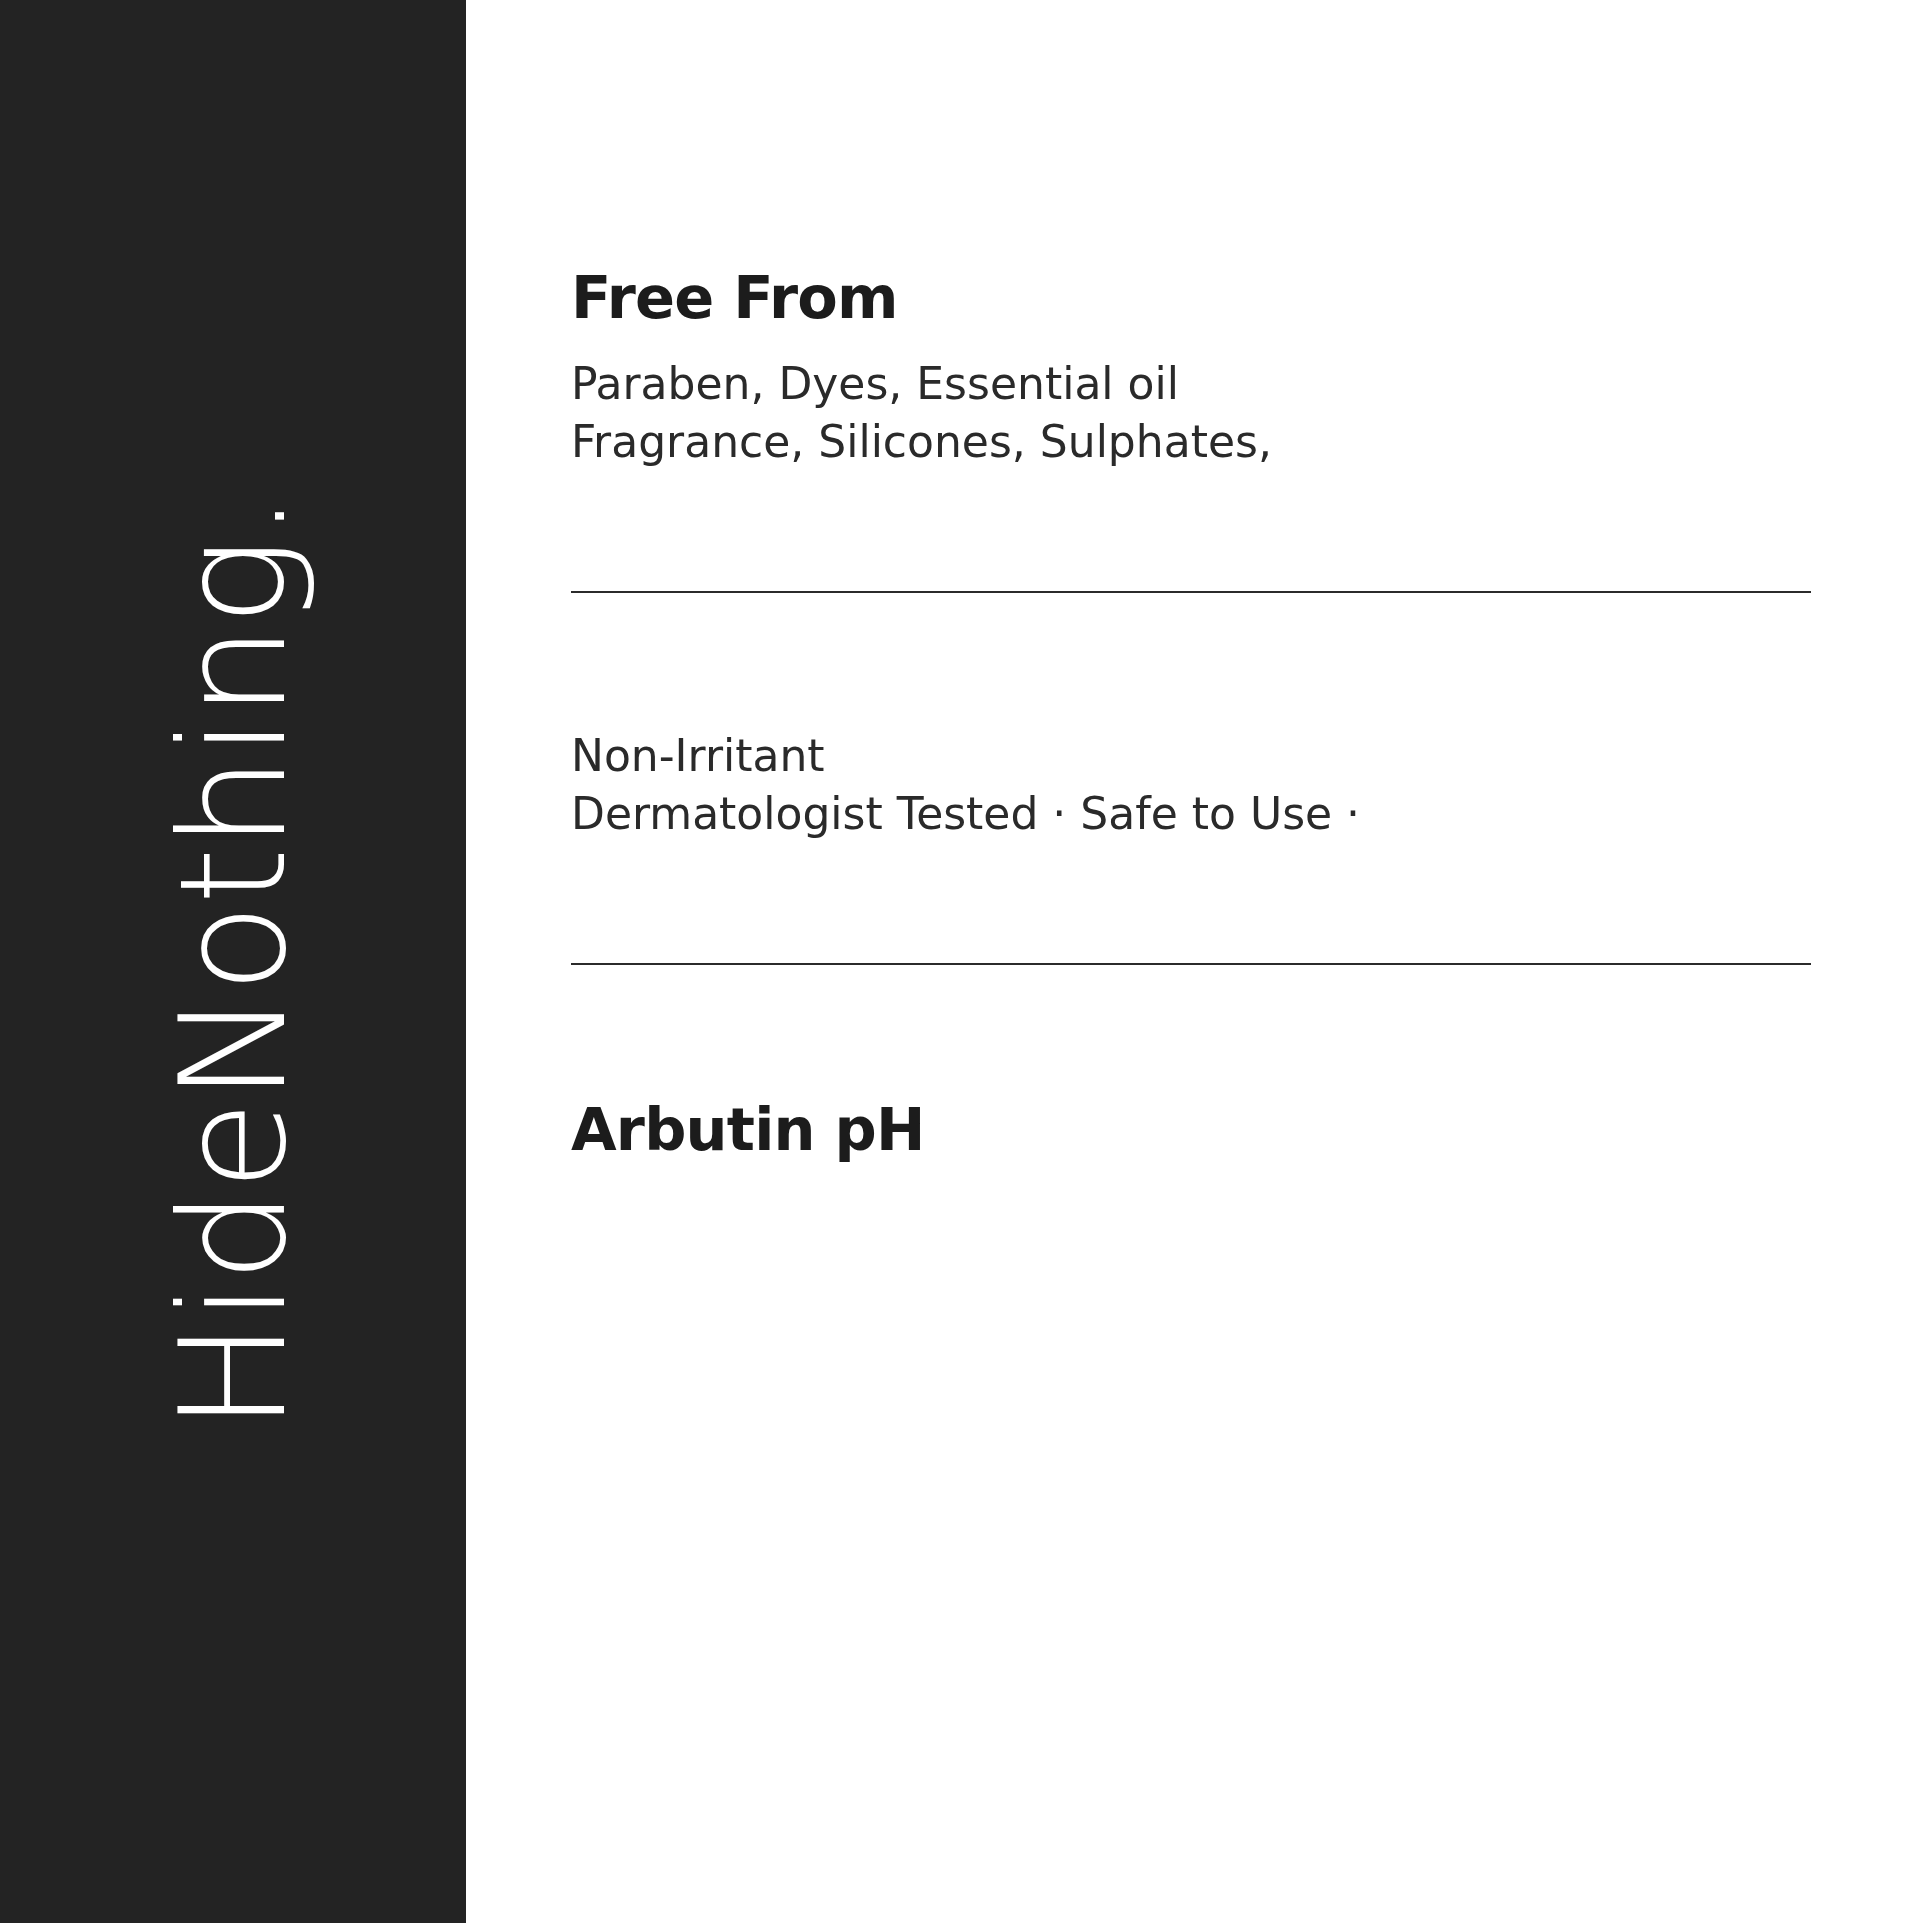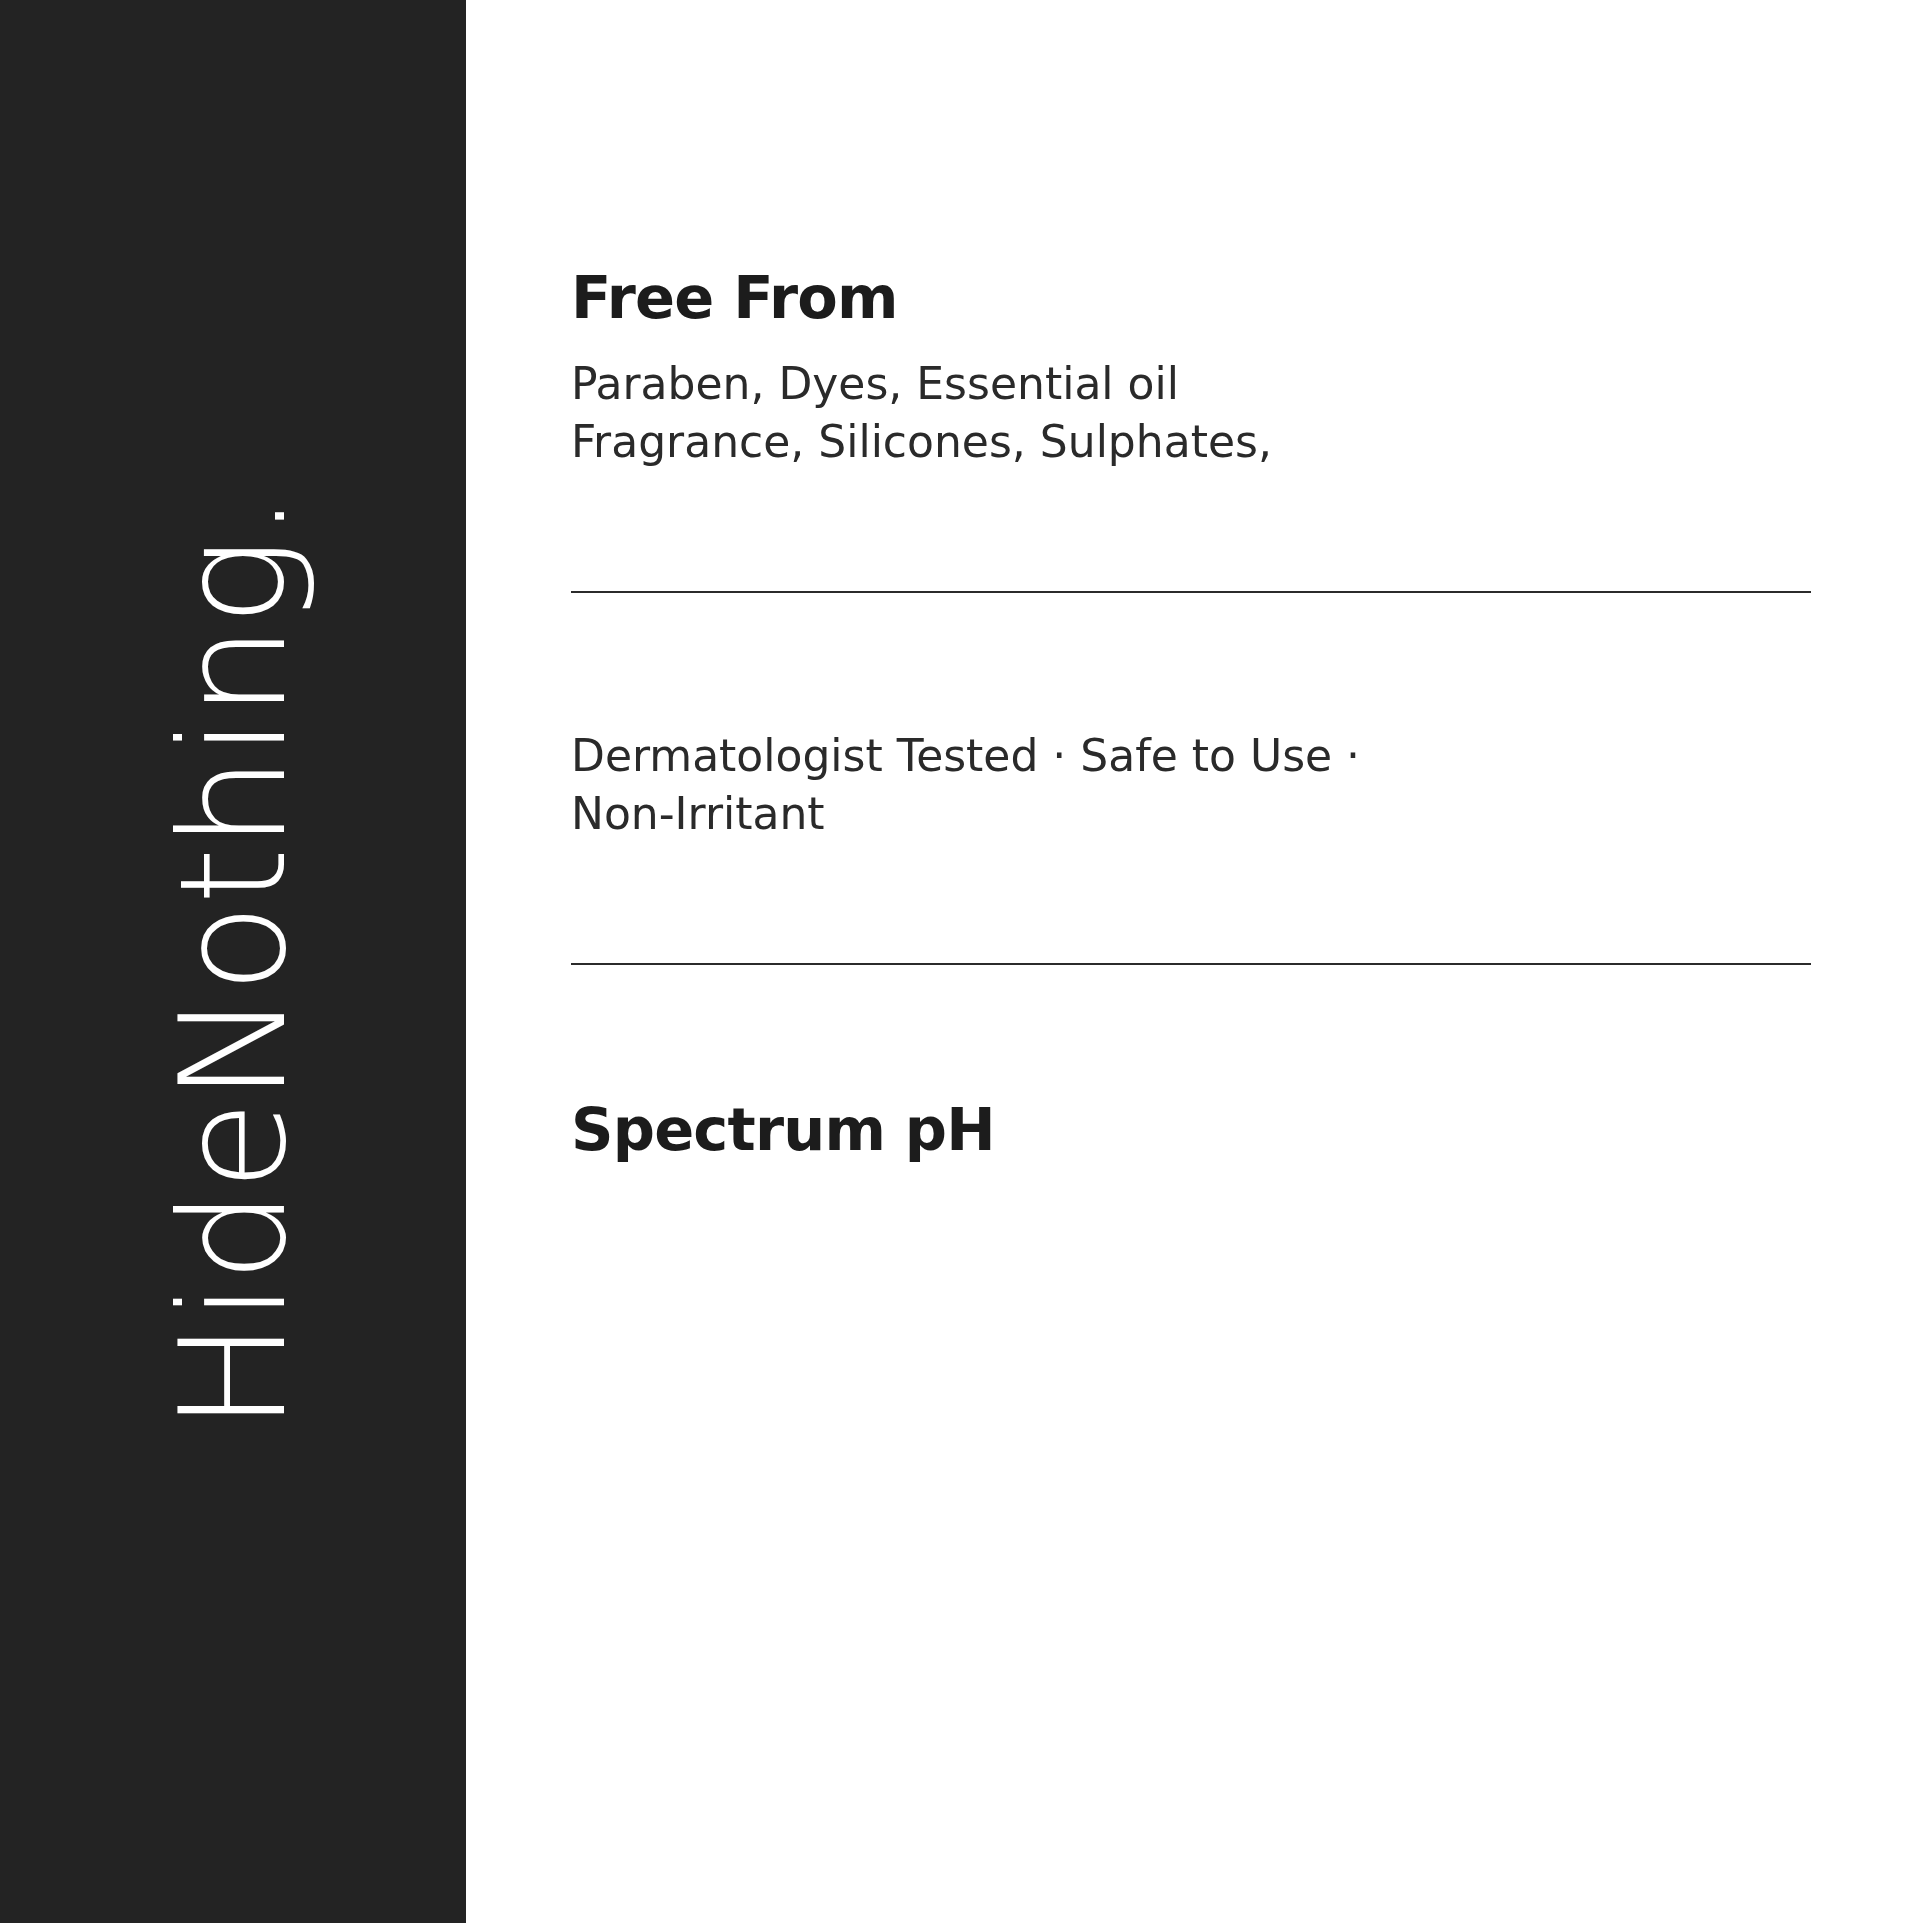--- a/index.html
+++ b/index.html
@@ -119,31 +119,31 @@
           <span class="line">Fragrance, Silicones, Sulphates,</span>
         </p>
       </div>
 
       <div class="gap-before-divider"></div>
       <hr class="divider">
       <div class="gap-after-divider"></div>
 
       <div class="section">
         <p class="section-body">
+          <span class="line">Non-Irritant</span>
           <span class="line">Dermatologist Tested · Safe to Use ·</span>
-          <span class="line">Non-Irritant</span>
         </p>
       </div>
 
       <div class="gap-before-divider"></div>
       <hr class="divider">
       <div class="gap-after-divider"></div>
 
       <div class="section">
-        <h2 class="section-title">Spectrum pH</h2>
+        <h2 class="section-title">Arbutin pH</h2>
         <p class="section-body">
         </p>
       </div>
 
     </div>
   </div>
 
 </div>
 
 

